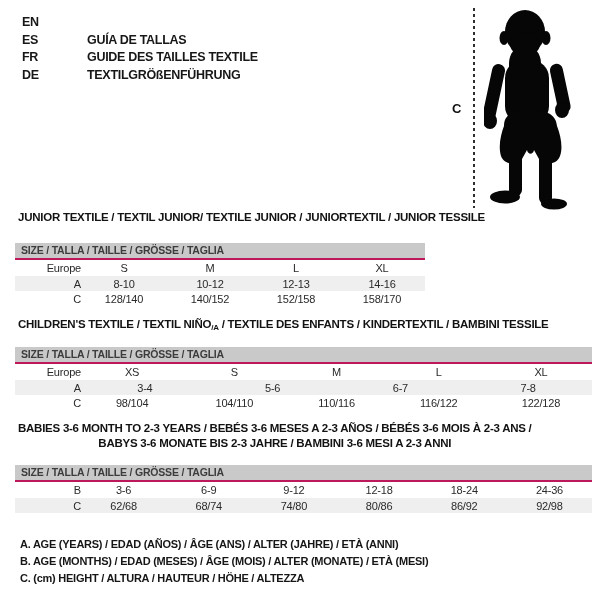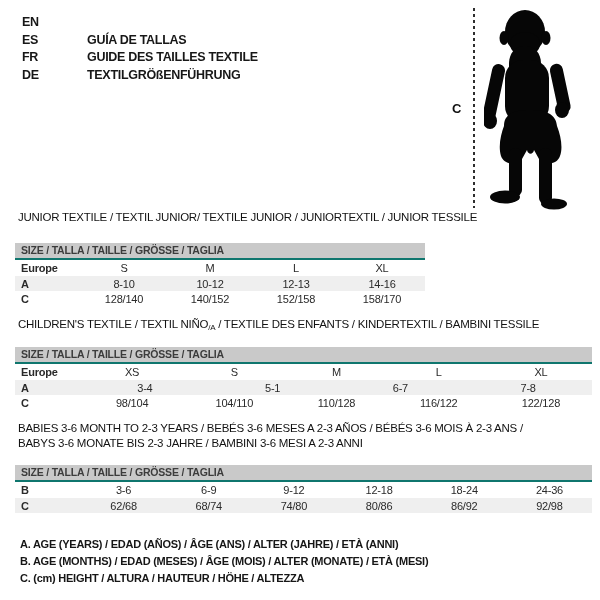--- a/index.html
+++ b/index.html
@@ -16,31 +16,31 @@
   .lang-code{width:36px;}
   .lang-title{white-space:nowrap;}
 
   
   .dash-line{left:473px;top:8px;width:2px;height:200px;
     background:repeating-linear-gradient(to bottom,#2e2e2e 0 3px,transparent 3px 6px);}
   .c-label{left:452px;top:101px;font-size:13px;font-weight:bold;color:#111;}
   .baby{left:484px;top:8px;}
 
   
-  .sec-title{left:18px;font-size:11.5px;font-weight:normal;letter-spacing:-0.25px;color:#121212;white-space:nowrap;}
+  .sec-title{left:18px;font-size:11.5px;font-weight:bold;letter-spacing:-0.25px;color:#121212;white-space:nowrap;text-align:center;}
   .sec-title .two-line{line-height:15px;}
   sub.ttl-sub{font-size:8px;vertical-align:-2px;}
 
   
   .stable{left:15px;}
-  .size-bar{background:#c9c9c9;border-bottom:2px solid #0f766e;height:15px;line-height:15px;
+  .size-bar{background:#c9c9c9;border-bottom:2px solid #be185d;height:15px;line-height:15px;
     padding-left:6px;font-size:10.5px;font-weight:bold;letter-spacing:-0.2px;color:#3c3c3c;}
   .trow{display:flex;height:15.5px;line-height:16px;font-size:11px;letter-spacing:-0.2px;color:#2a2a2a;}
   .trow.shade{background:#efefef;}
-  .tlabel{width:60px;padding-left:6px;text-align:left;font-weight:bold;}
+  .tlabel{width:60px;padding-left:6px;text-align:right;}
   .tcell{flex:1;text-align:center;}
 
   .t1{top:243px;width:410px;}
   .t2{top:347px;width:577px;}
   .t3{top:465px;width:577px;}
   .st1{top:211px;}
   .st2{top:318px;}
   .st3{top:421px;}
 
   
@@ -135,29 +135,29 @@
     <span class="tlabel">Europe</span>
     <span class="tcell">XS</span>
     <span class="tcell">S</span>
     <span class="tcell">M</span>
     <span class="tcell">L</span>
     <span class="tcell">XL</span>
   </div>
   <div class="trow shade">
     <span class="tlabel">A</span>
     <span class="tcell">3-4</span>
-    <span class="tcell">5-1</span>
+    <span class="tcell">5-6</span>
     <span class="tcell">6-7</span>
     <span class="tcell">7-8</span>
   </div>
   <div class="trow">
     <span class="tlabel">C</span>
     <span class="tcell">98/104</span>
     <span class="tcell">104/110</span>
-    <span class="tcell">110/128</span>
+    <span class="tcell">110/116</span>
     <span class="tcell">116/122</span>
     <span class="tcell">122/128</span>
   </div>
 </div>
 
 <div class="abs sec-title st3">
   <div class="two-line">BABIES 3-6 MONTH TO 2-3 YEARS / BEBÉS 3-6 MESES A 2-3 AÑOS / BÉBÉS 3-6 MOIS À 2-3 ANS /</div>
   <div class="two-line">BABYS 3-6 MONATE BIS 2-3 JAHRE / BAMBINI 3-6 MESI A 2-3 ANNI</div>
 </div>
 <div class="abs stable t3">

